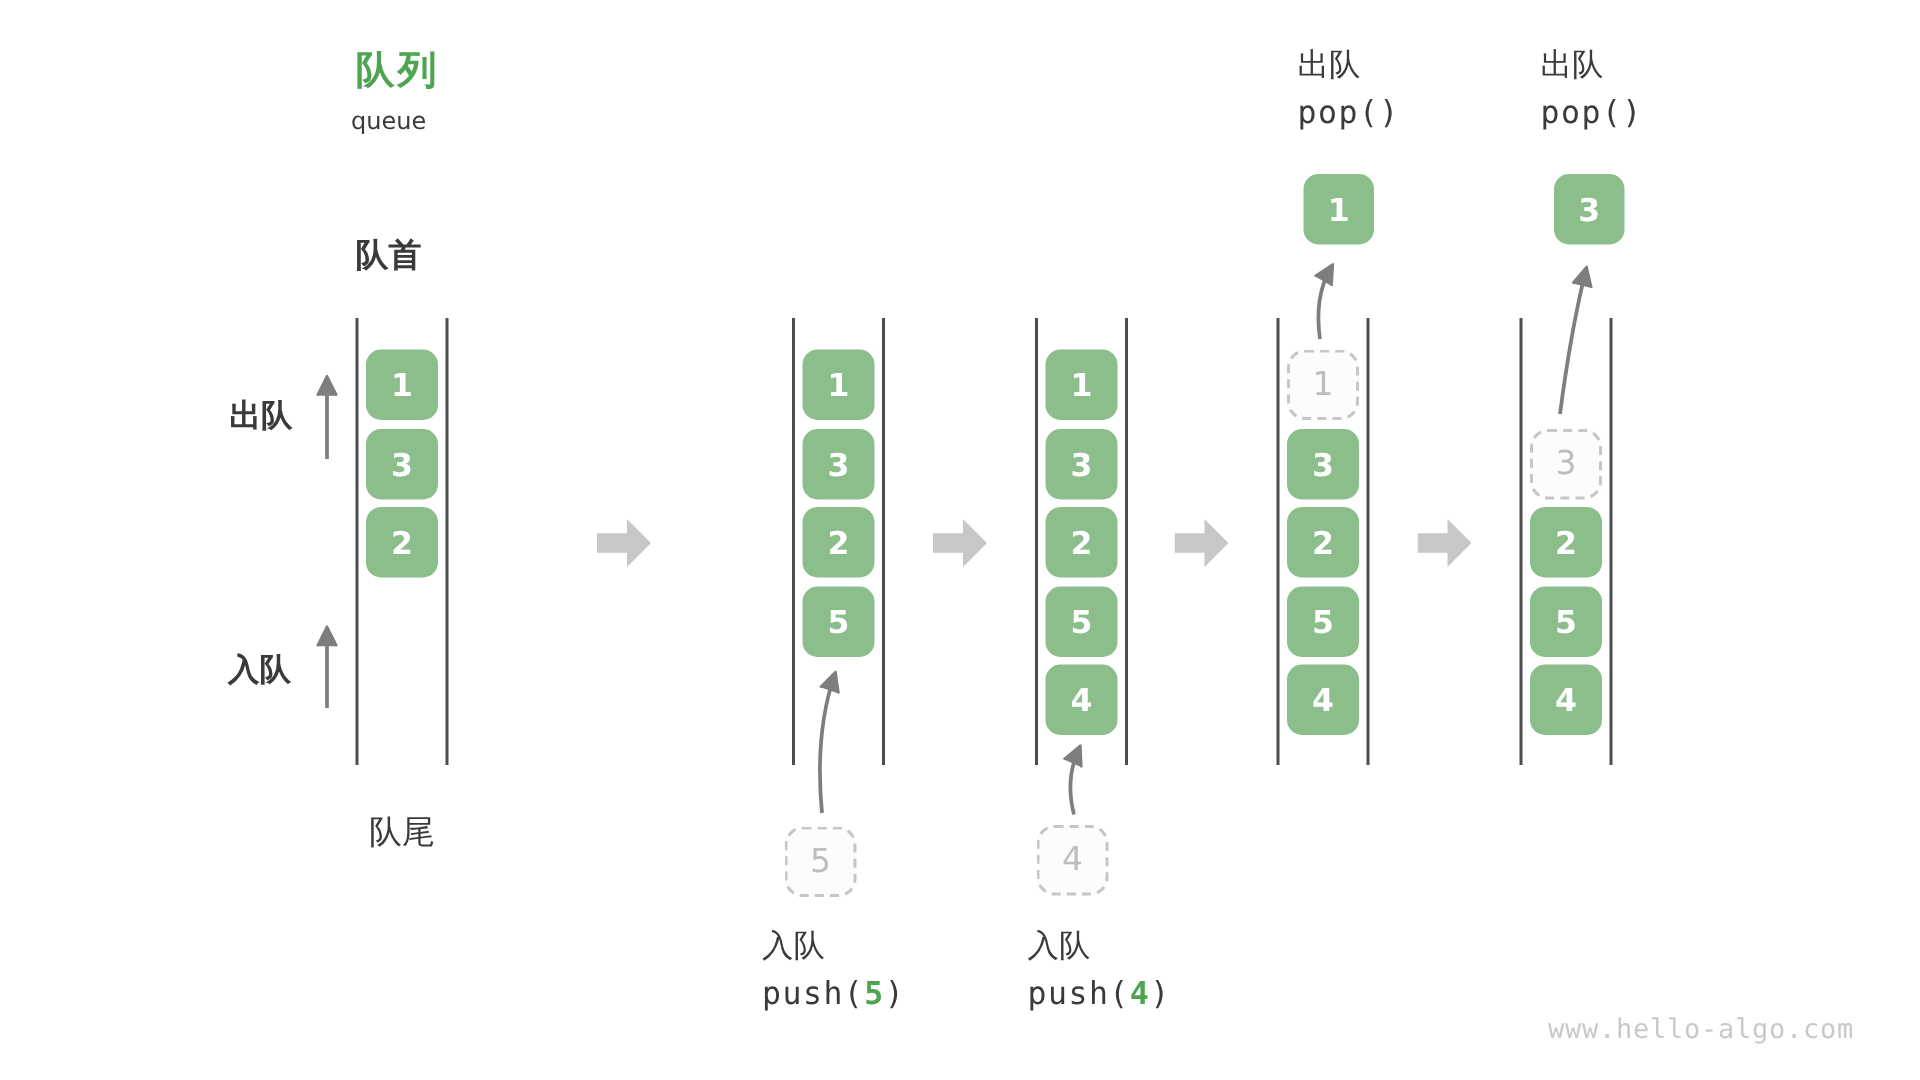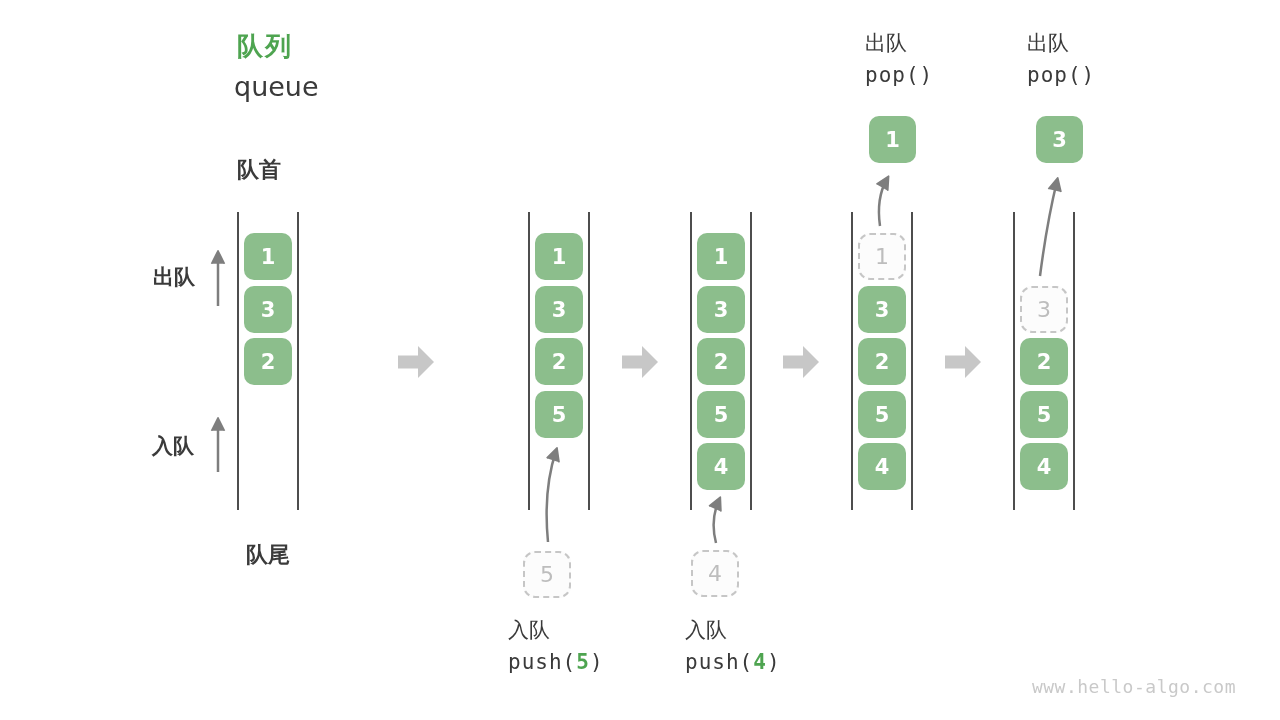--- a/index.html
+++ b/index.html
@@ -2,24 +2,24 @@
 <html><head>
 <meta charset="utf-8">
 <style>
   html,body{margin:0;padding:0;background:#ffffff;}
   .canvas{
     position:relative;width:1280px;height:720px;background:#ffffff;overflow:hidden;
     font-family:"DejaVu Sans","Liberation Sans",sans-serif;color:#3A3A3A;
   }
   
   .title-zh{position:absolute;left:237px;top:29px;font-size:26px;font-weight:bold;color:#4EA450;letter-spacing:2px;}
-  .title-en{position:absolute;left:234px;top:71px;font-size:27px;color:#3A3A3A;}
+  .title-en{position:absolute;left:234px;top:71px;font-size:16px;color:#3A3A3A;}
   
   .front-label{position:absolute;left:237px;top:155px;width:62px;text-align:left;font-size:22px;font-weight:bold;}
-  .rear-label{position:absolute;left:237px;top:540px;width:62px;text-align:center;font-size:22px;font-weight:bold;}
+  .rear-label{position:absolute;left:237px;top:540px;width:62px;text-align:center;font-size:22px;font-weight:normal;}
   .dir-label{position:absolute;font-size:21px;font-weight:bold;color:#3A3A3A;}
   
   .qcol{position:absolute;top:212px;width:62px;height:298px;}
   .wall{position:absolute;top:0;bottom:0;width:2px;background:#4D4D4D;}
   .wl{left:0;} .wr{right:0;}
   .cell{
     position:absolute;left:7px;width:48px;height:47px;border-radius:10px;
     background:#8CBE8C;color:#ffffff;font-size:21px;font-weight:bold;
     display:flex;align-items:center;justify-content:center;
   }

